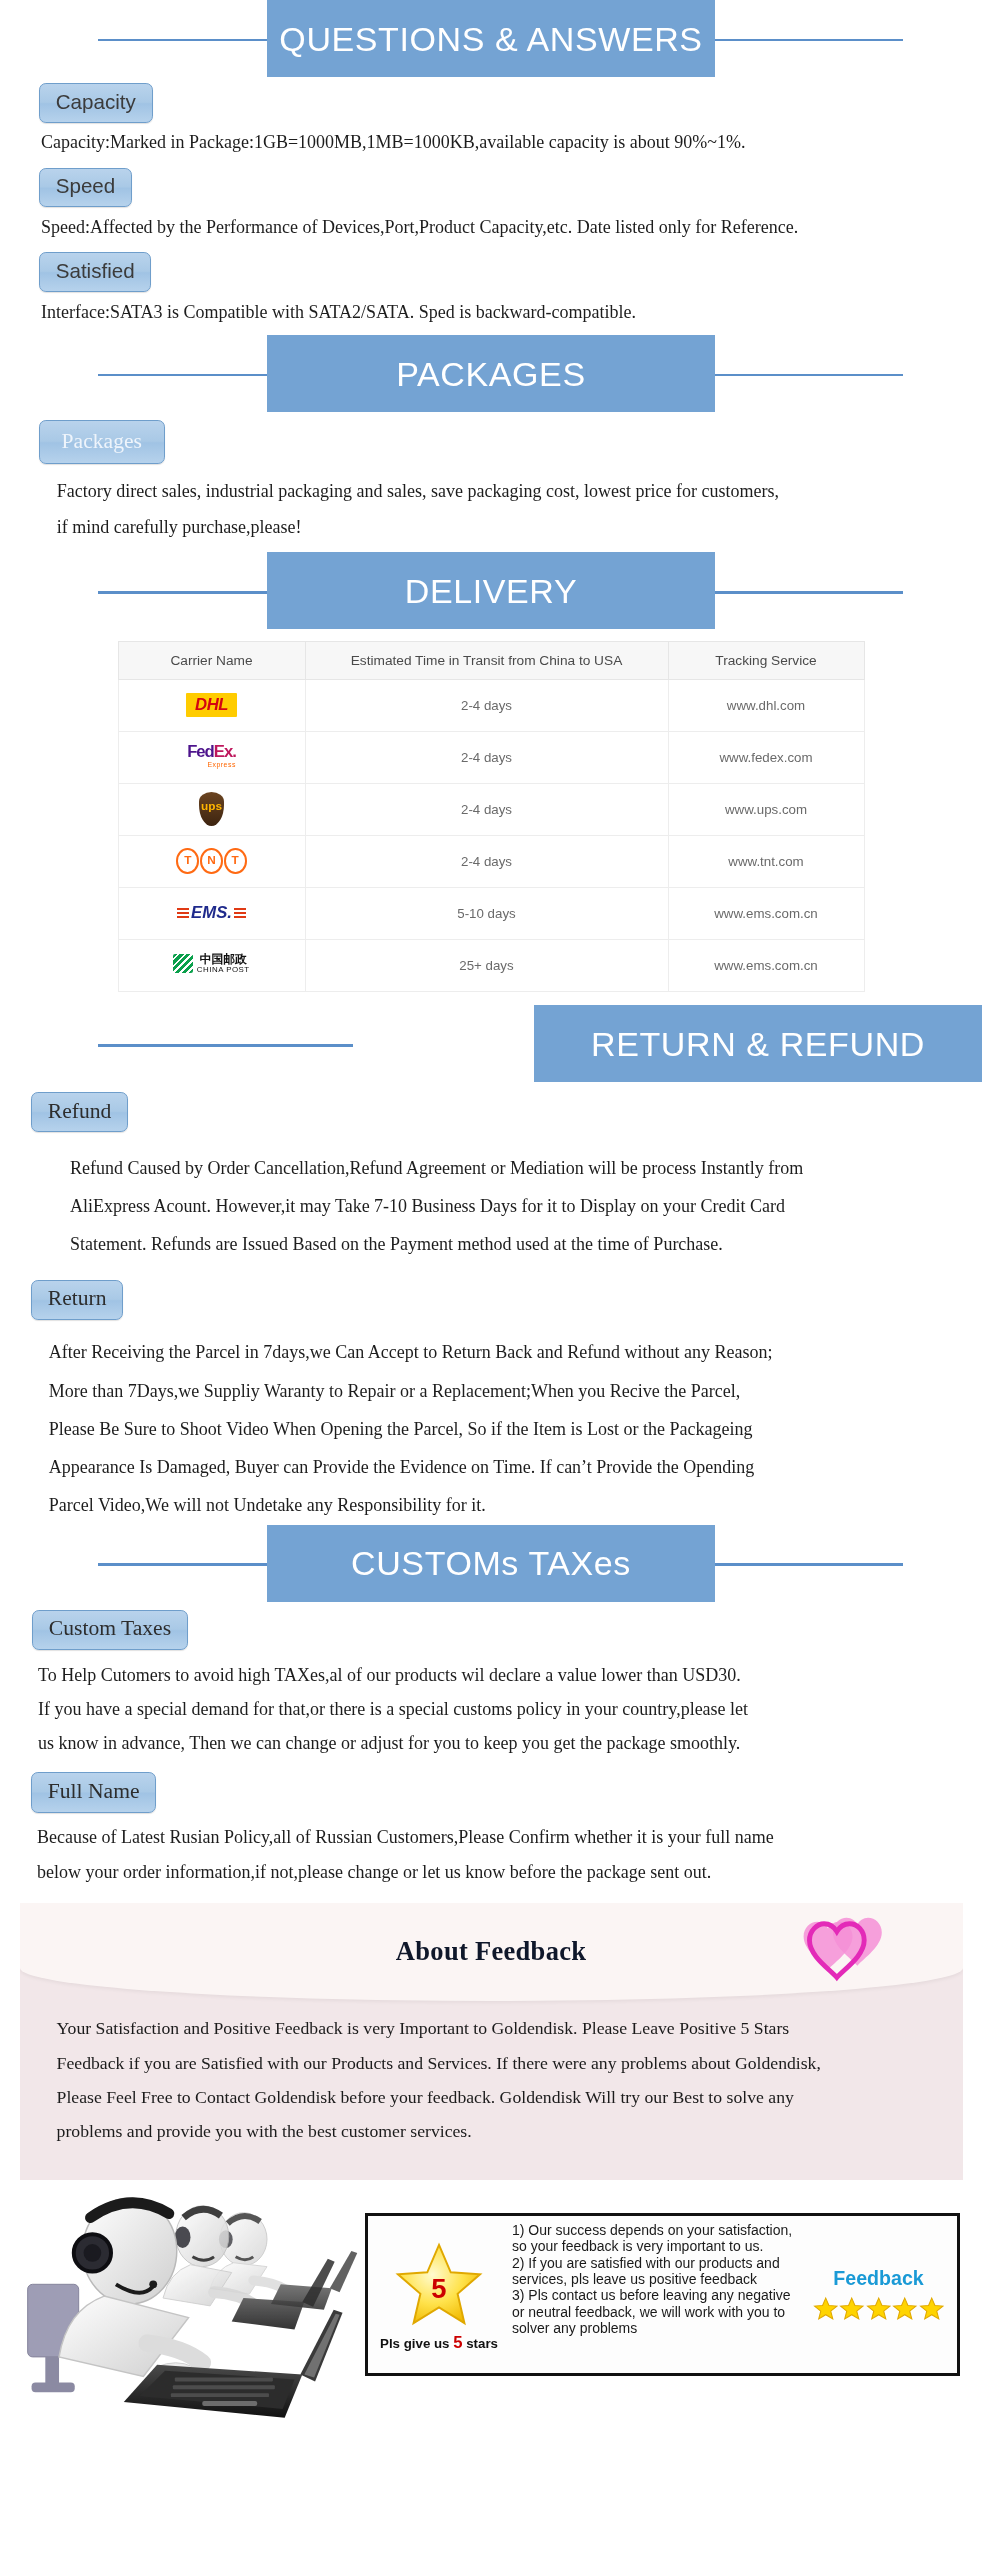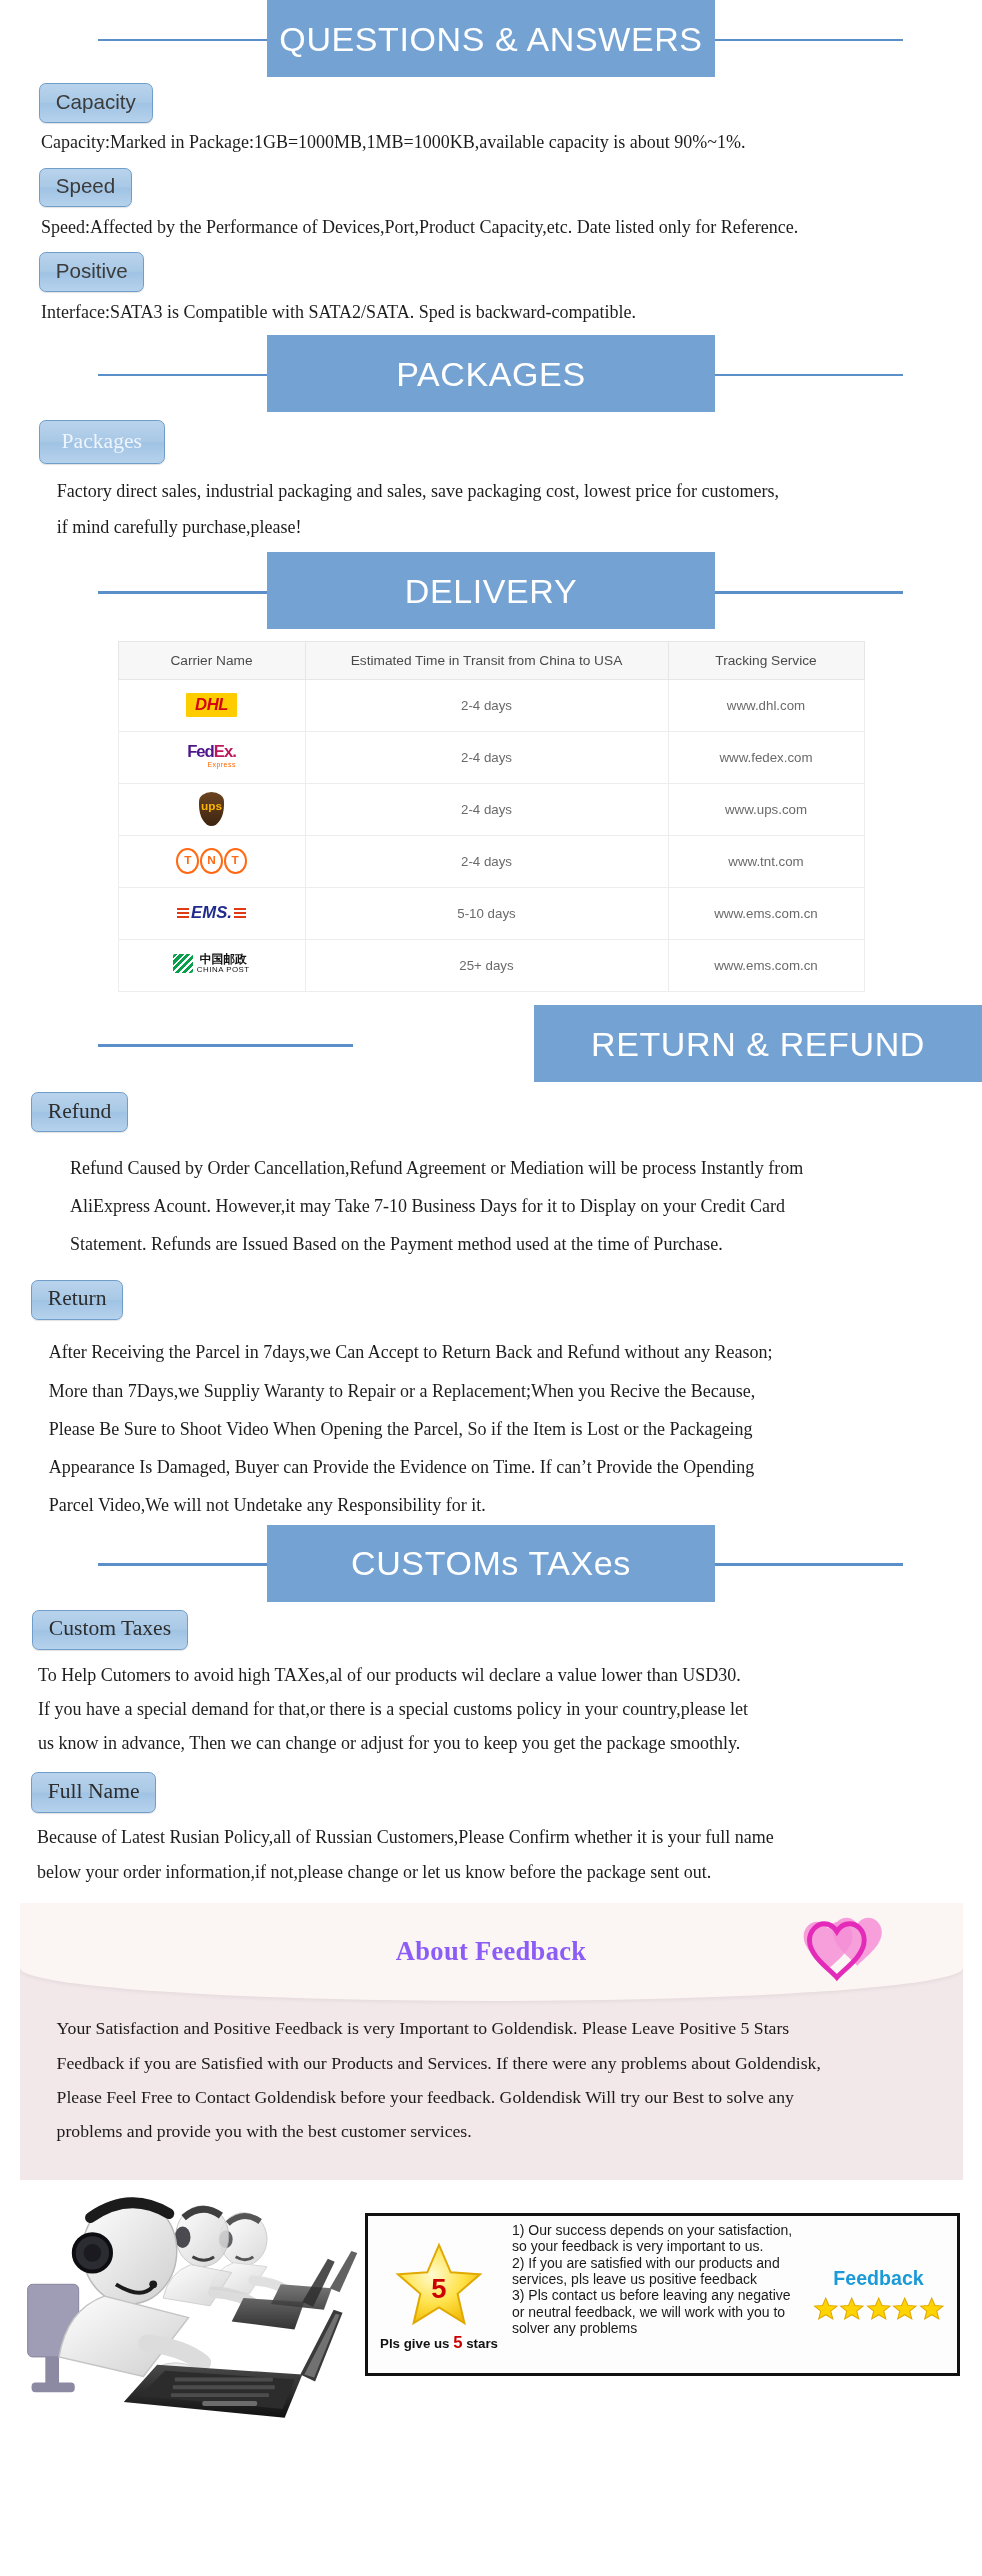--- a/index.html
+++ b/index.html
@@ -175,21 +175,21 @@
     border-bottom-left-radius: 50% 33px;
     border-bottom-right-radius: 50% 33px;
     display: flex; align-items: center; justify-content: center;
     box-shadow: 0 2px 3.9px rgba(0,0,0,.05);
   }
   .fb-head h2 {
     margin: 0;
     font-family: "Liberation Serif", serif;
     font-weight: bold;
     font-size: 26.5px;
-    color: #8b5cf6;
+    color: #0f172a;
     letter-spacing: 0.3px;
   }
   .hearts { position: absolute; right: 79px; top: 7.9px; width: 108px; height: 86px; }
   .fb-body { padding: 17.7px 37px 25.5px 37px; }
   .fb-body p {
     margin: 0 0 13.7px 0;
     font-family: "Liberation Serif", serif;
     font-size: 17.7px;
     color: #1b1b1b;
     line-height: 1.15;
@@ -264,21 +264,21 @@
 
   <div class="block" style="padding-top:13.7px;">
     <div class="pill sans">
       <span>Speed</span>
     </div>
     <div class="body-line" style="margin:8.8px 0 0 2px;">Speed:Affected by the Performance of Devices,Port,Product Capacity,etc. Date listed only for Reference.</div>
   </div>
 
   <div class="block" style="padding-top:13.7px;">
     <div class="pill sans">
-      <span>Positive</span>
+      <span>Satisfied</span>
     </div>
     <div class="body-line" style="margin:8.8px 0 0 2px;">Interface:SATA3 is Compatible with SATA2/SATA. Sped is backward-compatible.</div>
   </div>
 
   <div class="banner" style="margin-top:11.8px;">
     <div class="rule left"></div>
     <div class="rule right"></div>
     <div class="plate">
       <span>PACKAGES</span>
     </div>
@@ -387,21 +387,21 @@
     <div class="body-line" style="margin:24.6px 0 0 31px;">Refund Caused by Order Cancellation,Refund Agreement or Mediation will be process Instantly from</div>
     <div class="body-line" style="margin:15.7px 0 0 31px;">AliExpress Acount. However,it may Take 7-10 Business Days for it to Display on your Credit Card</div>
     <div class="body-line" style="margin:15.7px 0 0 31px;">Statement. Refunds are Issued Based on the Payment method used at the time of Purchase.</div>
   </div>
 
   <div class="block" style="padding-top:23.6px;">
     <div class="pill" style="margin-left:-7.9px;">
       <span>Return</span>
     </div>
     <div class="body-line" style="margin:21.6px 0 0 9.8px;">After Receiving the Parcel in 7days,we Can Accept to Return Back and Refund without any Reason;</div>
-    <div class="body-line" style="margin:15.7px 0 0 9.8px;">More than 7Days,we Suppliy Waranty to Repair or a Replacement;When you Recive the Because,</div>
+    <div class="body-line" style="margin:15.7px 0 0 9.8px;">More than 7Days,we Suppliy Waranty to Repair or a Replacement;When you Recive the Parcel,</div>
     <div class="body-line" style="margin:15.7px 0 0 9.8px;">Please Be Sure to Shoot Video When Opening  the Parcel, So if the Item is Lost or the Packageing</div>
     <div class="body-line" style="margin:15.7px 0 0 9.8px;">Appearance Is Damaged, Buyer can Provide the Evidence on Time. If can’t Provide the Opending</div>
     <div class="body-line" style="margin:15.7px 0 0 9.8px;">Parcel Video,We will not Undetake any Responsibility for it.</div>
   </div>
 
   <div class="banner" style="margin-top:7.9px;">
     <div class="rule left"></div>
     <div class="rule right"></div>
     <div class="plate">
       <span>CUSTOMs TAXes</span>

